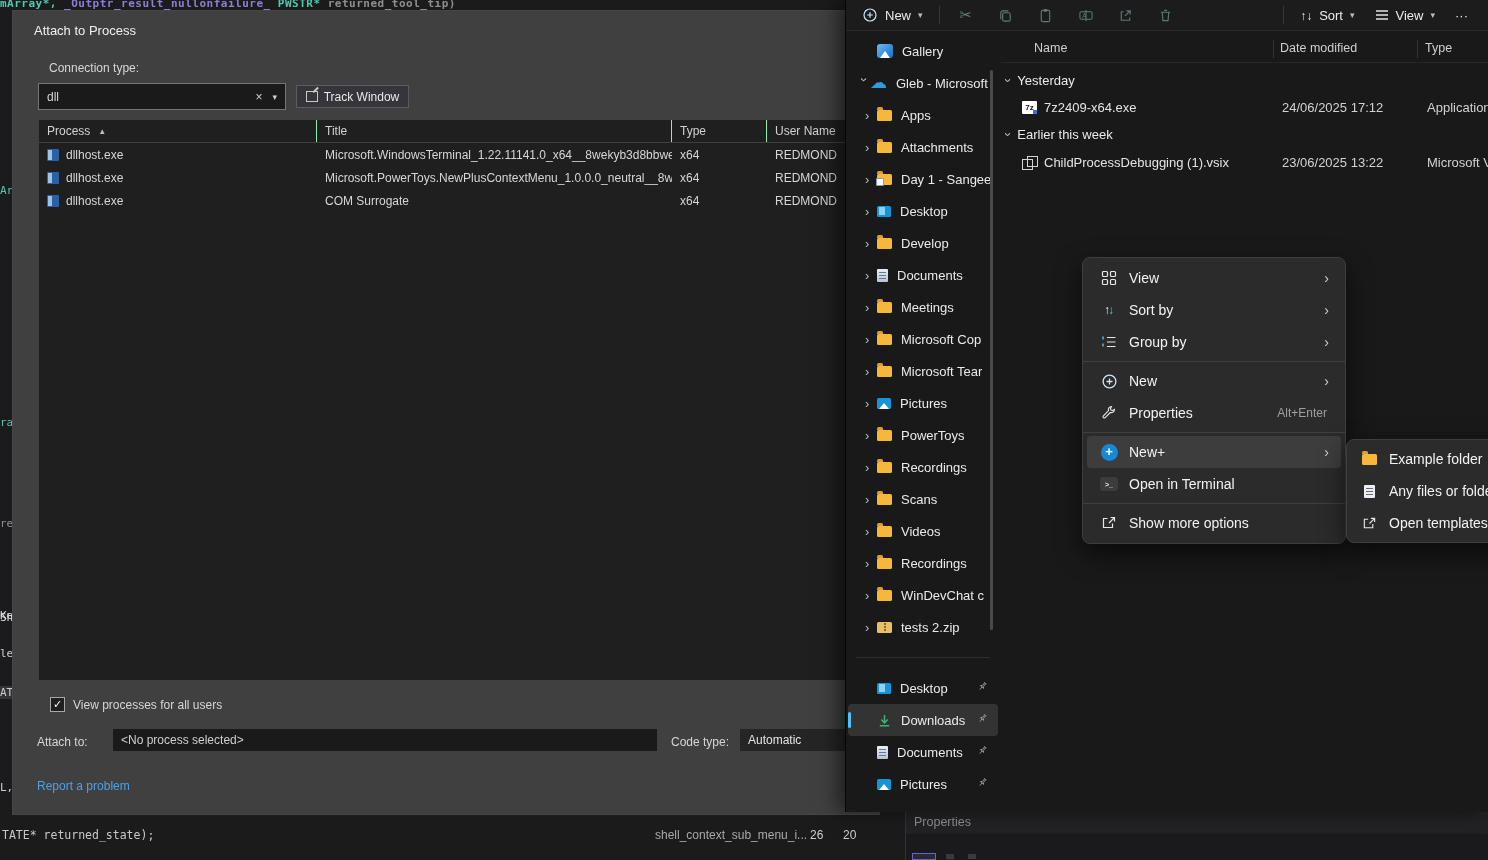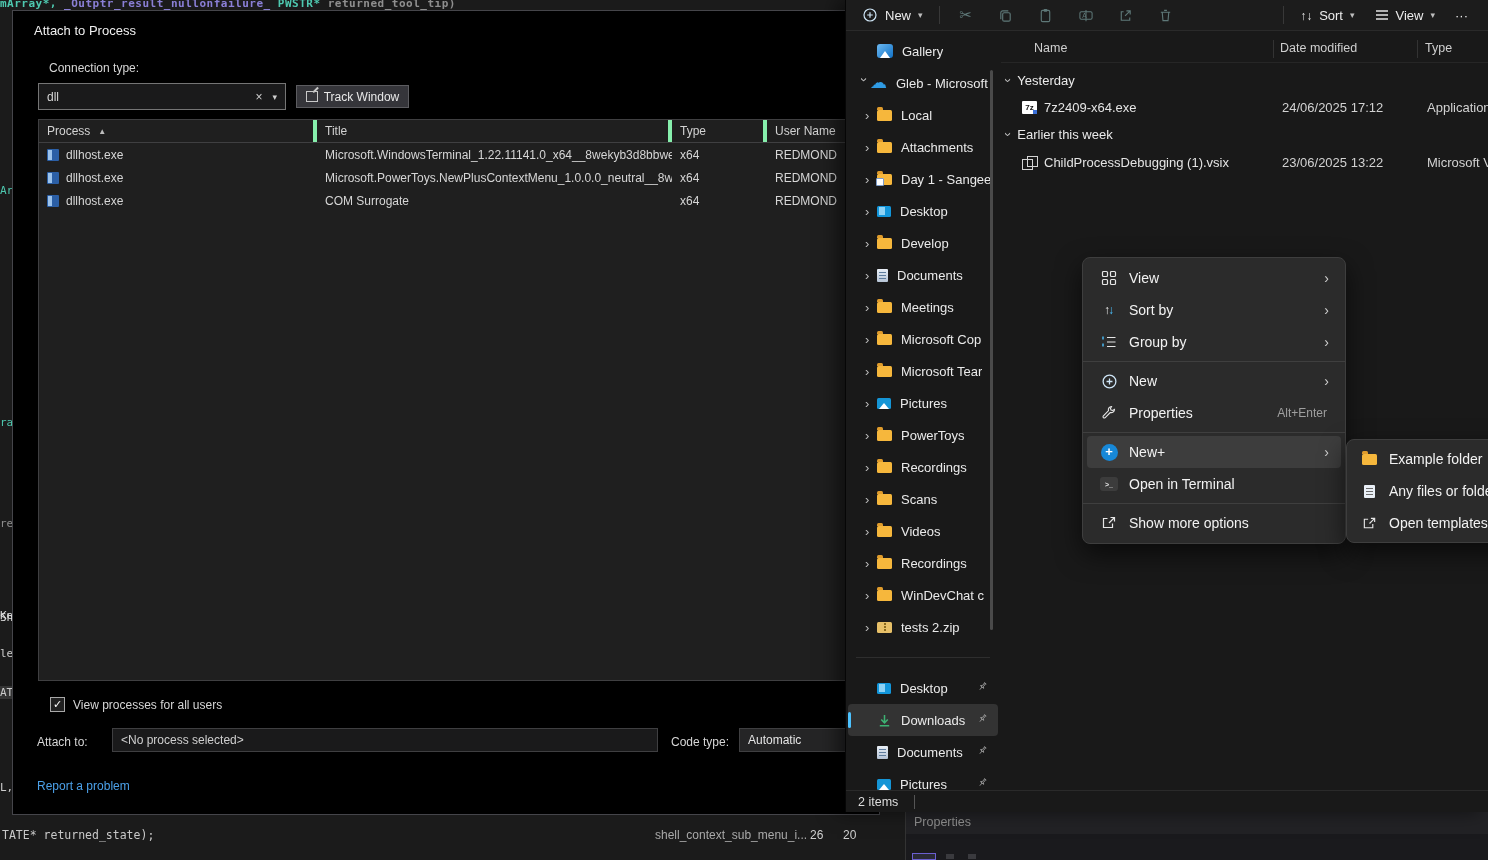--- a/index.html
+++ b/index.html
@@ -11,35 +11,35 @@
 
 #vs-top-code{left:0;top:-3px;font:bold 11px "DejaVu Sans Mono",monospace;white-space:nowrap;z-index:0;letter-spacing:.5px}
 .code-teal{color:#4ec9b0}.code-purple{color:#8a7fd6}.code-gray{color:#8f8f8f}
 .vs-frag{left:0;font:11px "DejaVu Sans Mono",monospace;z-index:0}
 #vs-bottom{left:0;top:816px;width:905px;height:44px;background:#1b1b1b;z-index:0}
 #vs-bottom .code{left:2px;top:12px;font:11.5px "DejaVu Sans Mono",monospace;color:#c8c8c8}
 #vs-bottom .sym{left:655px;top:12px;font-size:12px;color:#a9a9a9}
 #vs-bottom .num{top:12px;font-size:12px;color:#cfcfcf}
 
 
-#dialog{left:12px;top:10px;width:868px;height:805px;background:#000000;
+#dialog{left:12px;top:10px;width:868px;height:805px;background:#404040;
   border:1px solid #45454a;z-index:1;font-size:12px;color:#d6d6d6}
 #dialog .title{left:21px;top:12px;font-size:13px;color:#f0f0f0}
 .fieldlabel{color:#d6d6d6}
 .combo{background:#252526;border:1px solid #3f3f41;color:#e4e4e4;display:flex;align-items:center;padding:0 8px}
 #filterbox{left:25px;top:72px;width:248px;height:27px;background:#1a1a1b;border:1px solid #757575;display:flex;align-items:center;padding:0 8px}
 #filterbox .fx{margin-left:auto;color:#cfcfcf;font-size:12px}
 #filterbox .fcaret{margin-left:10px;color:#cfcfcf;font-size:9px}
 #trackbtn{left:283px;top:74px;width:113px;height:23px;background:#35353a;border:1px solid #5c5c60;
   display:flex;align-items:center;justify-content:center;gap:6px;color:#e8e8e8}
 .trackic{width:12px;height:11px;border:1px solid #c9c9c9;position:relative}
 .trackic::after{content:"";position:absolute;right:-2px;top:-3px;width:7px;height:1.6px;background:#c9c9c9;transform:rotate(-45deg)}
 #ptable{left:25px;top:108px;width:833px;height:562px;border:1px solid #3f3f41;background:#1f1f1f}
 .pt-head{display:flex;height:23px;border-bottom:1px solid #3f3f41;color:#d2d2d2}
-.pt-head>div{padding:4px 8px;border-right:4px solid #86efac;display:flex;align-items:center;gap:8px}
+.pt-head>div{padding:4px 8px;border-right:1px solid #86efac;display:flex;align-items:center;gap:8px}
 .pt-c0{width:278px}.pt-c1{width:355px}.pt-c2{width:95px}.pt-c3{flex:1;border-right:none!important}
 .sortmark{font-size:8px;color:#bdbdbd}
 .pt-row{display:flex;height:23px;align-items:center;color:#d6d6d6}
 .pt-row>div{padding:0 8px}
 .procic{width:12px;height:12px;background:#2b5fa6;border-radius:1px;position:relative;flex:none;margin-right:7px}
 .procic::before{content:"";position:absolute;left:1px;top:1px;width:4px;height:10px;background:#9cc3ec}
 .pcell{display:flex;align-items:center}
 #chkrow{left:37px;top:686px;display:flex;align-items:center;gap:8px}
 #chk{width:15px;height:15px;border:1px solid #a8a8a8;background:#202020;display:flex;align-items:center;justify-content:center;font-size:11px;color:#fff}
 #attachrow{left:24px;top:717px;width:840px;height:24px}
@@ -319,21 +319,21 @@
       <span class="lbl">Gallery</span>
     </div>
     <div class="side-item">
       <span class="chev down" style="margin-left:10px">›</span>
       <span class="ic cloudic">☁</span>
       <span class="lbl">Gleb - Microsoft</span>
     </div>
     <div class="side-item">
         <span class="chev">›</span>
         <span class="ic folder"></span>
-        <span class="lbl">Local</span>
+        <span class="lbl">Apps</span>
       </div>
     <div class="side-item">
         <span class="chev">›</span>
         <span class="ic folder"></span>
         <span class="lbl">Attachments</span>
       </div>
     <div class="side-item">
         <span class="chev">›</span>
         <span class="ic folder shortcut"></span>
         <span class="lbl">Day 1 - Sangee</span>
@@ -467,24 +467,20 @@
     <span class="gchev">›</span>
     <span>Earlier this week</span>
   </div>
   <div class="file-row" style="top:151px">
     <span class="fic vsixic"></span>
     <span class="fname">ChildProcessDebugging (1).vsix</span>
     <span class="fdate">23/06/2025 13:22</span>
     <span class="ftype">Microsoft Vi</span>
   </div>
 
-  <div id="statusbar">
-    <span class="st">2 items</span>
-    <span class="stdiv"></span>
-  </div>
 </div>
 
 <div id="ctxmenu" class="abs">
   <div class="cm-item">
     <span class="cmic">
         <svg width="16" height="16" viewBox="0 0 16 16">
           <g fill="none" stroke="#e6e6e6" stroke-width="1.2">
             <rect x="1.5" y="1.5" width="5" height="5" rx="1"></rect>
             <rect x="9.5" y="1.5" width="5" height="5" rx="1"></rect>
             <rect x="1.5" y="9.5" width="5" height="5" rx="1"></rect>

